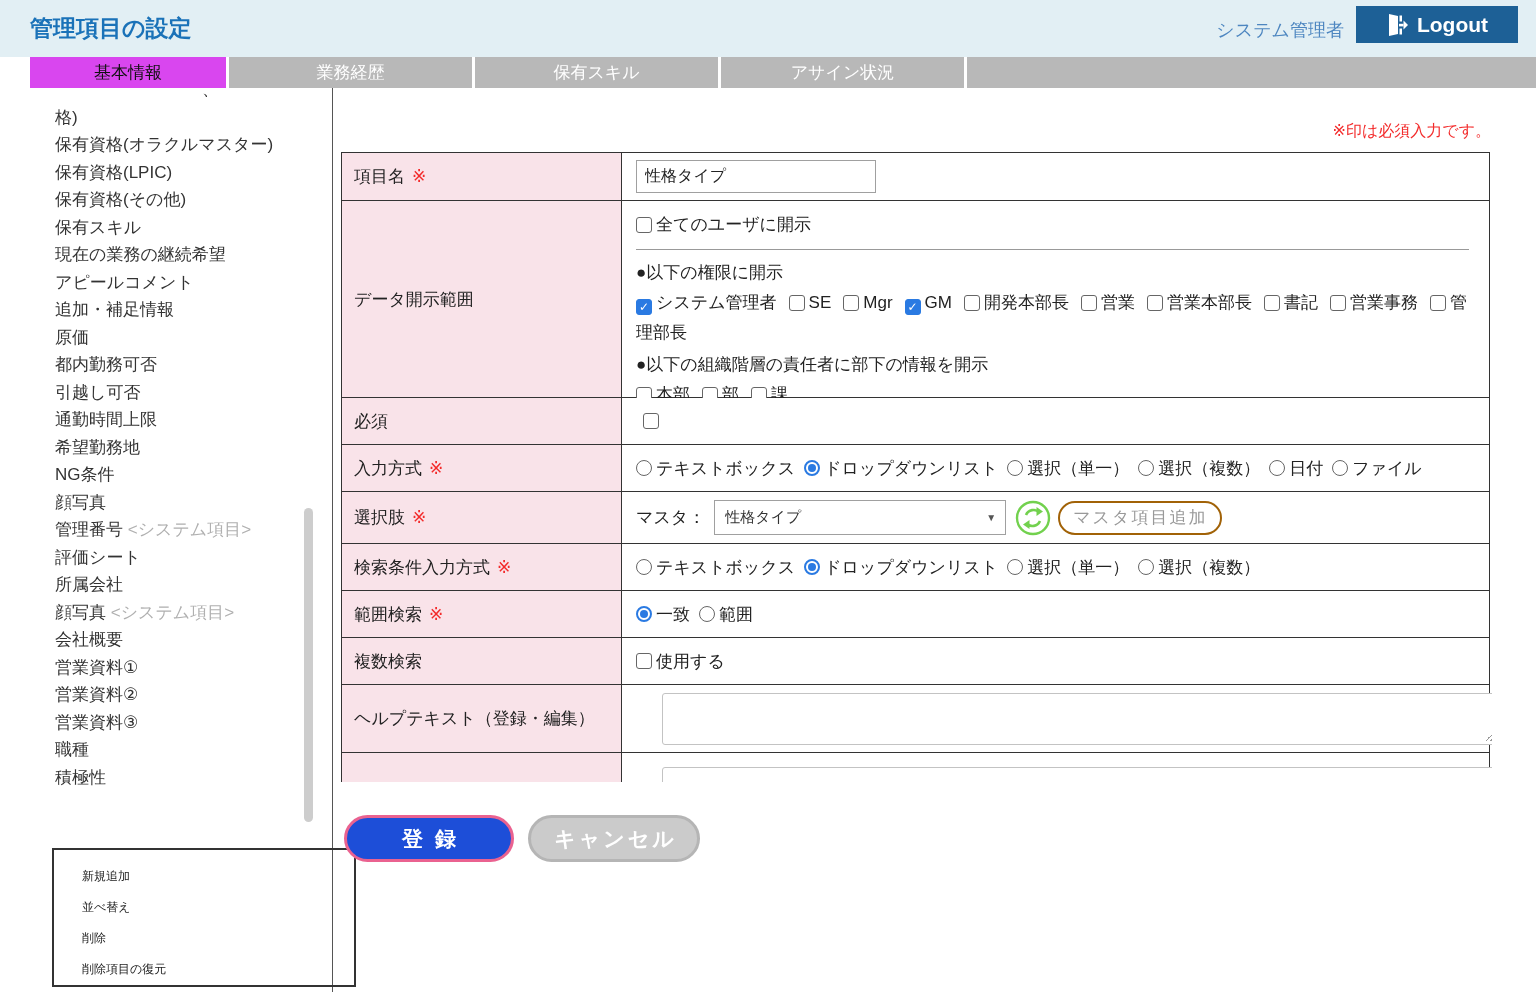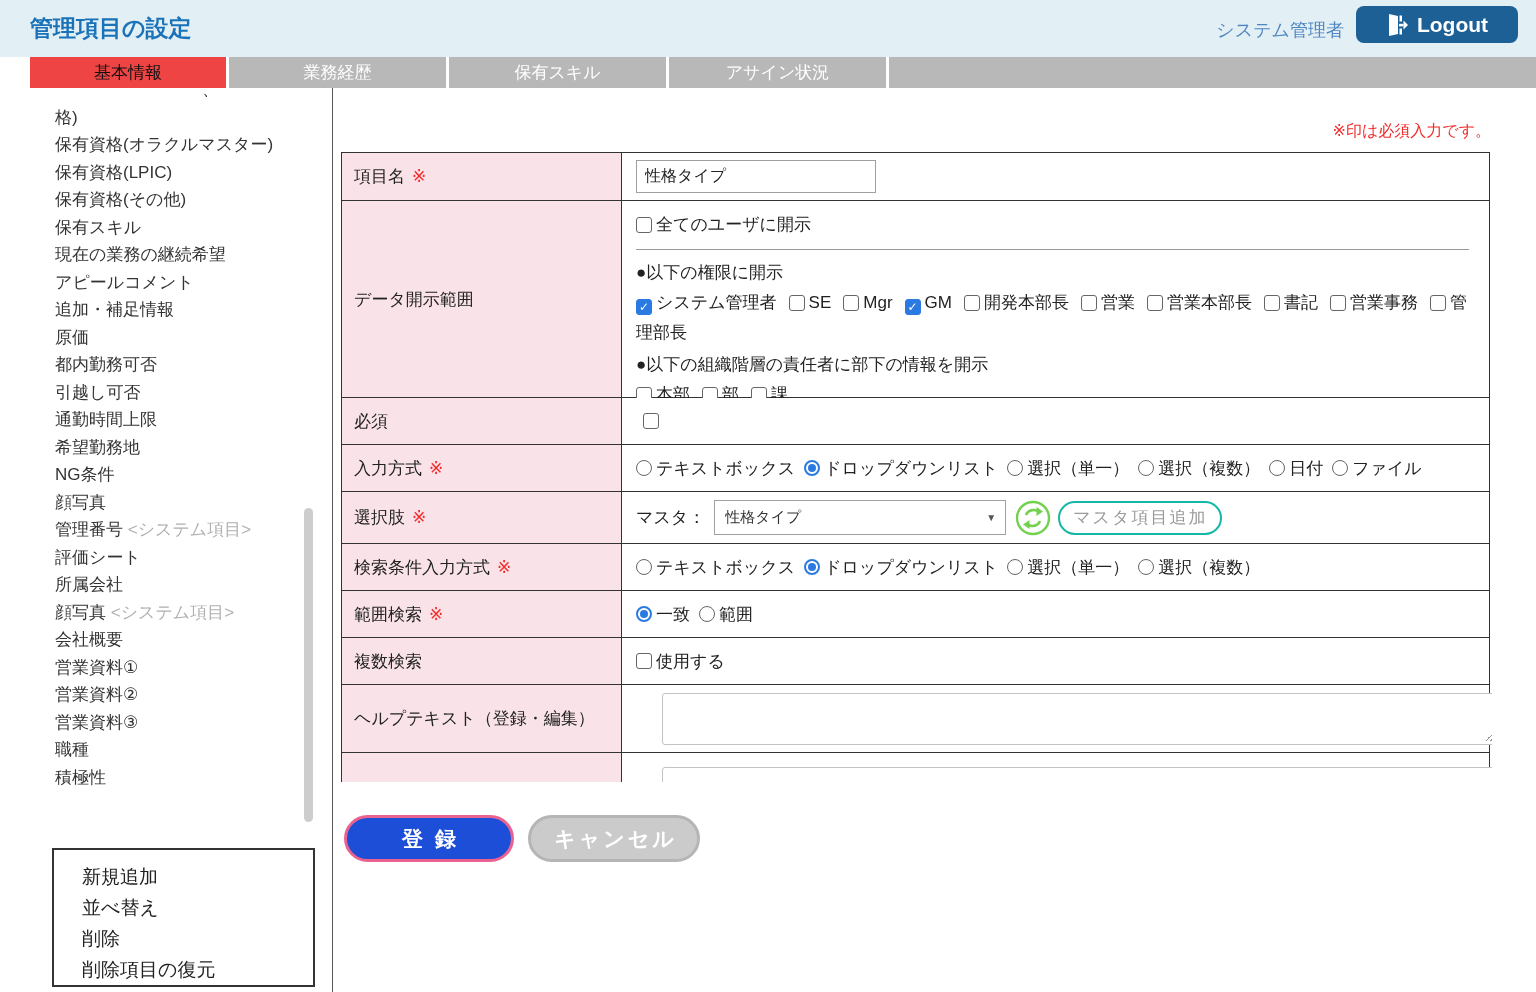--- a/index.html
+++ b/index.html
@@ -3,42 +3,42 @@
 <meta charset="utf-8">
 <style>
   html,body{margin:0;padding:0;background:#fff;font-family:"Liberation Sans","DejaVu Sans",sans-serif;}
   #app{position:relative;width:1536px;height:992px;overflow:hidden;background:#fff;}
 
   
   #header{position:absolute;left:0;top:0;width:1536px;height:57px;background:#e2eff4;}
   #page-title{position:absolute;left:30px;top:13px;font-size:23px;font-weight:bold;color:#1a72b8;}
   #user-label{position:absolute;right:192px;top:18px;font-size:18px;color:#4d86c0;}
   #logout-btn{position:absolute;left:1356px;top:6px;width:162px;height:37px;background:#1d6096;border:none;
-    border-radius:8px;color:#fff;display:flex;align-items:center;justify-content:center;gap:9px;
+    border-radius:0;color:#fff;display:flex;align-items:center;justify-content:center;gap:9px;
     font-size:21px;font-weight:bold;cursor:pointer;font-family:inherit;}
   #logout-btn svg{display:block;}
 
   
   #tabstrip{position:absolute;left:0;top:57px;width:1536px;height:31px;display:flex;padding-left:30px;box-sizing:border-box;gap:3px;background:#fff;}
   #tabs-holder{display:contents;}
   .tab{height:31px;display:flex;align-items:center;justify-content:center;font-size:17px;cursor:pointer;}
-  .tab.active{background:#ef4444;color:#111;width:196px;font-family:Liberation Serif, serif;}
-  .tab:not(.active){background:#b8b8b8;color:#fff;width:217px;}
+  .tab.active{background:#d946ef;color:#111;width:196px;font-family:Liberation Serif, serif;}
+  .tab:not(.active){background:#b8b8b8;color:#fff;width:243px;}
   .tab-filler{flex:1;background:#b8b8b8;}
 
   
   #side-sep{position:absolute;left:332px;top:88px;width:1px;height:904px;background:#555;}
   #sidebar-list{position:absolute;left:30px;top:92px;width:268px;height:748px;overflow:hidden;}
   #sidebar-list ul{list-style:none;margin:0;padding:0;font-size:17px;line-height:27.5px;color:#333;}
   #sidebar-list li{padding-left:25px;white-space:nowrap;cursor:pointer;}
   #sidebar-list li.partial{padding-left:172px;margin-top:-16px;}
   .suffix{color:#b0b0b0;}
   #sidebar-scrollbar{position:absolute;left:304px;top:508px;width:9px;height:314px;background:#cdcdcd;border-radius:5px;}
-  #menu-box{position:absolute;left:52px;top:848px;width:263px;height:139px;border:2px solid #333;box-sizing:border-box;
-    padding:11px 0 0 28px;font-size:19px;color:#222;}
+  #menu-box{position:absolute;left:52px;top:848px;width:304px;height:139px;border:2px solid #333;box-sizing:border-box;
+    padding:11px 0 0 28px;font-size:12px;color:#222;}
   .menu-item{line-height:31px;cursor:pointer;}
 
   
   #required-note{position:absolute;right:45px;top:121px;font-size:16px;color:#f32b2b;}
 
   
   #form-clip{position:absolute;left:341px;top:152px;width:1151px;height:630px;overflow:hidden;}
   #form-table{border:1px solid #333;width:1149px;box-sizing:border-box;}
   .frow{display:flex;border-bottom:1px solid #333;box-sizing:border-box;}
   .fl{width:280px;flex:0 0 280px;background:#f9e3e9;border-right:1px solid #333;box-sizing:border-box;
@@ -62,21 +62,21 @@
   .rd.on{border-color:#2a7ae2;border-width:2px;}
   .dot{width:8px;height:8px;border-radius:50%;background:#2a7ae2;}
   .rdg{margin-right:9px;white-space:nowrap;display:inline-flex;align-items:center;}
   .cl{margin-right:2px;}
 
   .ml{margin-right:9px;}
   .sel{width:292px;height:35px;border:1px solid #a0a0a0;display:flex;align-items:center;justify-content:space-between;
     padding:0 9px 0 10px;font-size:15px;color:#333;background:#fff;cursor:pointer;box-sizing:border-box;}
   .arr{font-size:10px;color:#555;}
   .refresh{margin:0 7px 0 9px;display:inline-flex;cursor:pointer;}
-  .pill{height:34px;border:2px solid #14b8a6;border-radius:18px;padding:0 13px;color:#999;font-size:17px;
+  .pill{height:34px;border:2px solid #a16207;border-radius:18px;padding:0 13px;color:#999;font-size:17px;
     letter-spacing:2px;display:inline-flex;align-items:center;background:#fff;cursor:pointer;font-family:inherit;}
 
   .taw{position:relative;margin-left:26px;}
   .ta{display:block;width:835px;height:52px;border:1px solid #c3c3c3;border-radius:3px;resize:none;
     font-family:inherit;font-size:15px;box-sizing:border-box;outline:none;}
   .handle{position:absolute;right:3px;bottom:4px;width:10px;height:10px;cursor:nwse-resize;
     background:linear-gradient(135deg,transparent 55%,#999 55%,#999 63%,transparent 63%,transparent 77%,#999 77%,#999 85%,transparent 85%);}
   .tp .ta{height:40px;margin-top:14px;border-radius:3px;}
 
   

